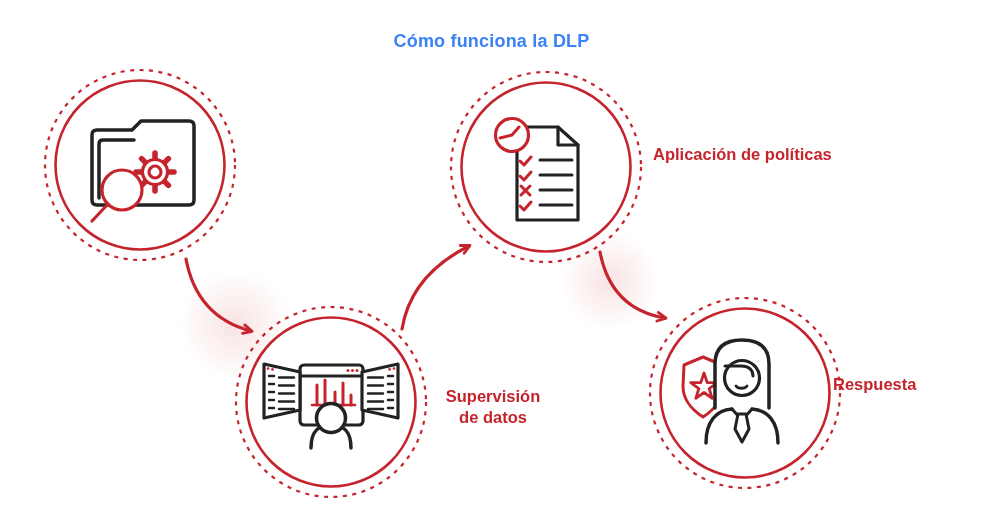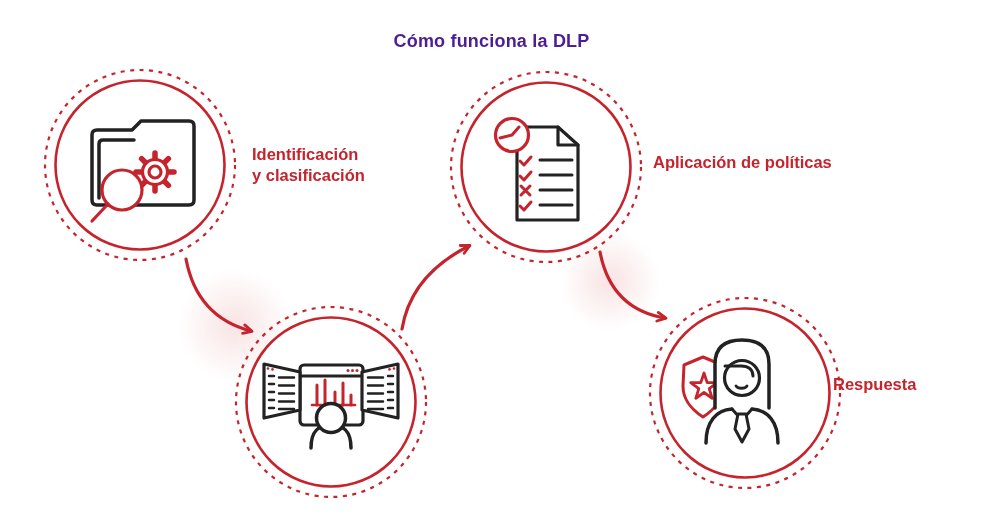--- a/index.html
+++ b/index.html
@@ -6,33 +6,33 @@
   #canvas{
     position:relative;
     width:983px;height:527px;
     background:#ffffff;
     overflow:hidden;
     font-family:"Liberation Sans","DejaVu Sans",sans-serif;
   }
   .title{
     position:absolute;left:0;top:31px;width:100%;
     text-align:center;
-    font-size:18px;font-weight:700;color:#4c1d95;
+    font-size:18px;font-weight:700;color:#3b82f6;
     letter-spacing:.2px;
   }
   .node{position:absolute;width:200px;height:200px;}
   .node svg{display:block;width:200px;height:200px;}
   .step-label{
     position:absolute;
     color:#c5242d;font-weight:700;font-size:16.5px;line-height:21px;
   }
   .step-label span{display:block;}
   .label-1{left:252px;top:144px;text-align:left;}
   .label-2{left:413px;top:386px;width:160px;text-align:center;}
-  .label-3{left:653px;top:152px;text-align:left;white-space:nowrap;}
+  .label-3{left:653px;top:144px;text-align:left;white-space:nowrap;}
   .label-4{left:833px;top:374px;width:150px;text-align:left;}
   #flow-overlay{position:absolute;left:0;top:0;}
 </style>
 </head>
 <body>
 
 <div id="canvas">
 
   <div class="title">Cómo funciona la DLP</div>
 
@@ -66,24 +66,20 @@
           <path d="M12.5,0 L19,0 M8.8,8.8 L13.4,13.4 M0,12.5 L0,19 M-8.8,8.8 L-13.4,13.4 M-12.5,0 L-19,0 M-8.8,-8.8 L-13.4,-13.4 M0,-12.5 L0,-19 M8.8,-8.8 L13.4,-13.4" stroke-width="5.5"></path>
           <circle r="12.5" stroke-width="3.2" fill="#ffffff"></circle>
           <circle r="6" stroke-width="3.2" fill="#ffffff"></circle>
         </g>
 
         <circle cx="48" cy="90" r="20" fill="#ffffff" stroke="#c5242d" stroke-width="3.2"></circle>
         <path d="M34,104 L18,121" stroke="#c5242d" stroke-width="3.2"></path>
       </g>
     </svg>
   </div>
-  <div class="step-label label-1">
-    <span>Identificación</span>
-    <span>y clasificación</span>
-  </div>
 
   <div class="node" style="left:231px;top:302px;">
     <svg viewBox="0 0 200 200">
       <circle cx="100" cy="100" r="95" fill="none" stroke="#c5242d" stroke-width="2.2" stroke-dasharray="4 5.5"></circle>
       <circle cx="100" cy="100" r="84.5" fill="#ffffff" stroke="#c5242d" stroke-width="2.6"></circle>
       <g transform="translate(25,53)" fill="none" stroke-linecap="round" stroke-linejoin="round">
 
         <rect x="44" y="10" width="63" height="60" rx="4" fill="#ffffff" stroke="#222222" stroke-width="3.2"></rect>
         <path d="M44,21 H107" stroke="#222222" stroke-width="2.8"></path>
         <circle cx="92" cy="15.5" r="1.5" fill="#c5242d"></circle>
@@ -101,20 +97,24 @@
         <path d="M112,22.5 h15 M112,30.5 h15 M112,38.5 h15 M112,46.5 h15 M112,54 h15" stroke="#222222" stroke-width="2.5"></path>
         <circle cx="12" cy="13.5" r="1.3" fill="#c5242d"></circle>
         <circle cx="16.5" cy="14.4" r="1.3" fill="#c5242d"></circle>
         <circle cx="138" cy="13.5" r="1.3" fill="#c5242d"></circle>
         <circle cx="133.5" cy="14.4" r="1.3" fill="#c5242d"></circle>
 
         <path d="M55,93 C55,75 63,70 75,70 C87,70 95,75 95,93" stroke="#222222" stroke-width="3.5"></path>
         <circle cx="75" cy="63" r="14.5" fill="#ffffff" stroke="#222222" stroke-width="3.5"></circle>
       </g>
     </svg>
+  </div>
+  <div class="step-label label-2">
+    <span>Supervisión</span>
+    <span>de datos</span>
   </div>
 
   <div class="node" style="left:446px;top:67px;">
     <svg viewBox="0 0 200 200">
       <circle cx="100" cy="100" r="95" fill="none" stroke="#c5242d" stroke-width="2.2" stroke-dasharray="4 5.5"></circle>
       <circle cx="100" cy="100" r="84.5" fill="#ffffff" stroke="#c5242d" stroke-width="2.6"></circle>
       <g transform="translate(46,41)" fill="none" stroke-linecap="round" stroke-linejoin="round">
 
         <path d="M25,19 H66 L86,37 V112 H25 Z" fill="#ffffff" stroke="#222222" stroke-width="3.2"></path>
         <path d="M66,19 V37 H86" stroke="#222222" stroke-width="3.2"></path>

